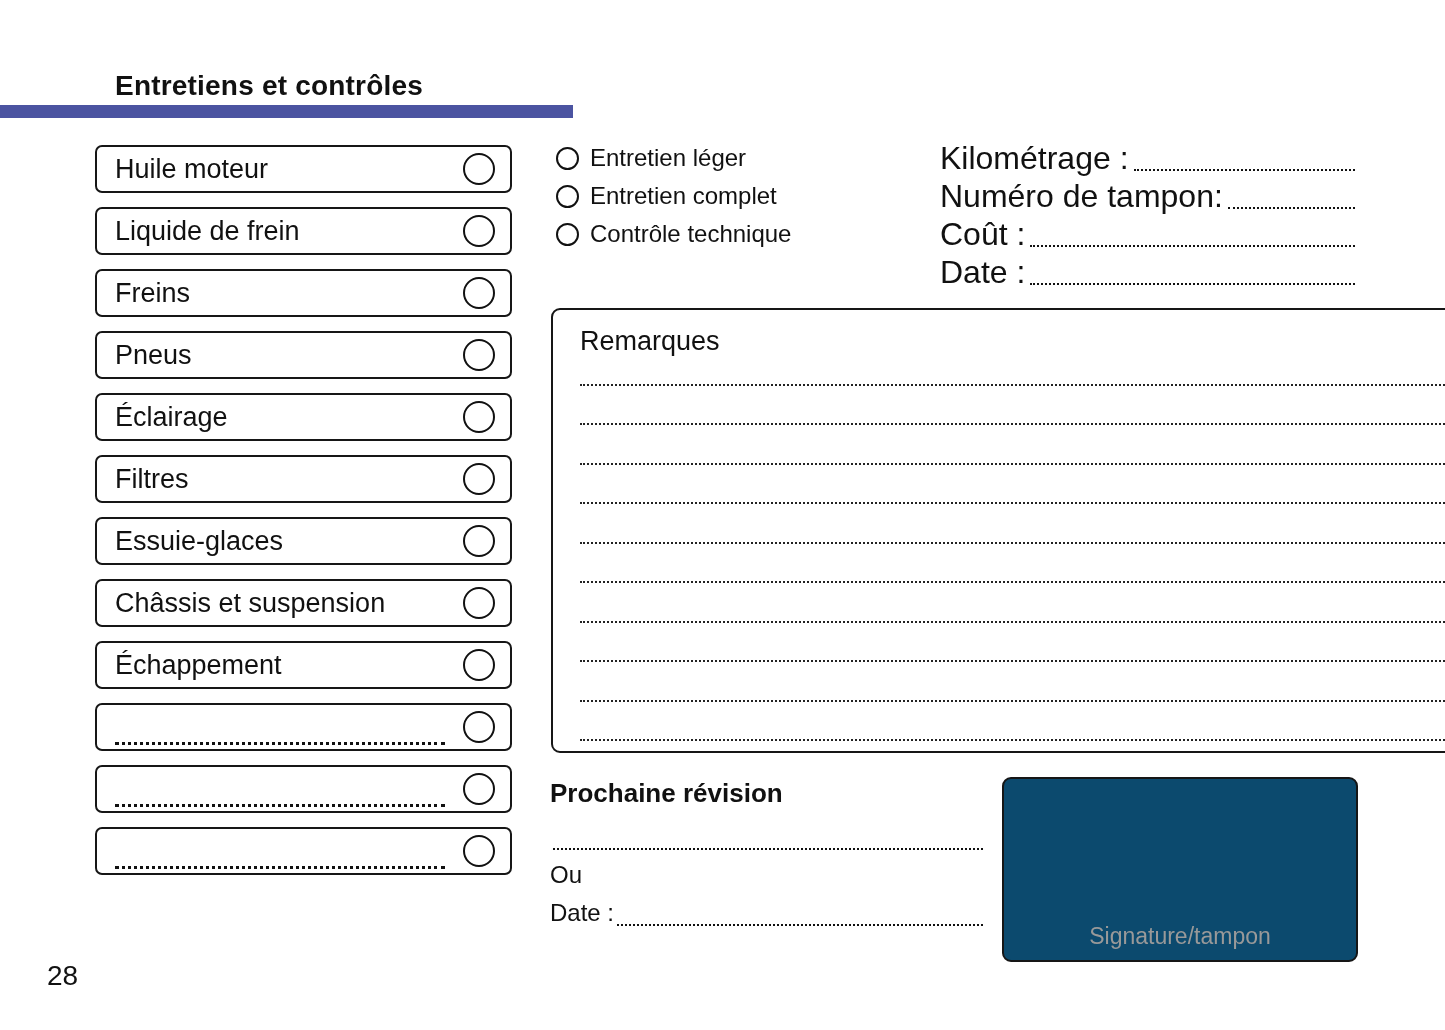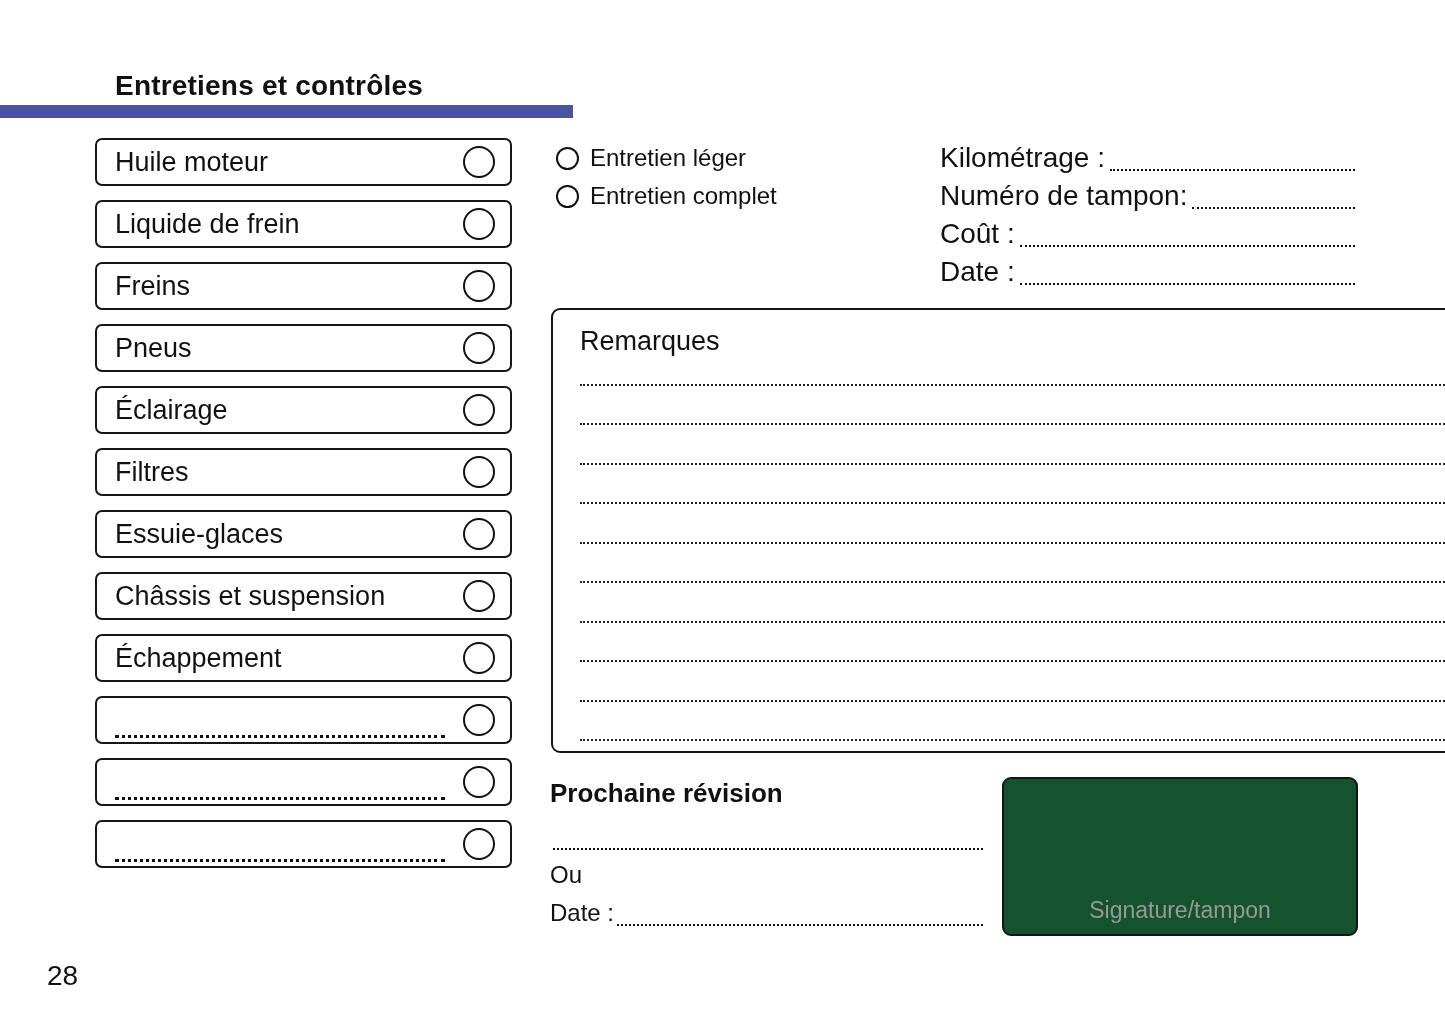--- a/index.html
+++ b/index.html
@@ -15,21 +15,21 @@
   .page-title {
     position:absolute; left:115px; top:70px;
     font-size:28px; font-weight:bold; letter-spacing:0.2px;
   }
   .accent-bar {
     position:absolute; left:0; top:105px;
     width:573px; height:13px;
   }
 
   
-  .checklist { position:absolute; left:95px; top:138px; width:417px; }
+  .checklist { position:absolute; left:95px; top:145px; width:417px; }
   .check-item {
     box-sizing:border-box; height:48px; margin-bottom:14px;
     border:2.5px solid #161616; border-radius:7px;
     display:flex; align-items:center;
     padding:0 15px 0 18px; background:#fff;
   }
   .check-item .label { font-size:27px; white-space:nowrap; }
   .check-item .dots { display:none; }
   .check-item.blank .dots {
     display:block; width:330px; height:33px;
@@ -52,21 +52,21 @@
   .service-row .label { font-size:24px; white-space:nowrap; line-height:38px; }
   .service-row .leader { display:none; }
   .service-row.with-leader .leader {
     display:block; width:232px; height:30px; margin-left:5px;
     border-bottom:2.5px dotted #111;
   }
 
   
   .invoice-fields { position:absolute; left:940px; top:139px; width:415px; }
   .invoice-row { display:flex; height:38px; }
-  .invoice-row .label { font-size:28px; white-space:nowrap; line-height:38px; }
+  .invoice-row .label { font-size:32px; white-space:nowrap; line-height:38px; }
   .invoice-row .leader {
     flex:1; height:30px; margin-left:5px;
     border-bottom:2.5px dotted #111;
   }
 
   
   .remarks-box {
     position:absolute; left:551px; top:308px;
     box-sizing:border-box; width:952px; height:445px;
     border:2.5px solid #161616; border-radius:9px; background:#fff;
@@ -82,22 +82,22 @@
   .next-row .label { font-size:24px; white-space:nowrap; line-height:38px; }
   .next-row .leader { display:none; }
   .next-row.with-leader .leader {
     display:block; flex:1; height:30px; margin-left:3px;
     border-bottom:2.5px dotted #111;
   }
 
   
   .signature-box {
     position:absolute; left:1002px; top:777px;
-    box-sizing:border-box; width:356px; height:159px;
-    border:2.5px solid #161616; border-radius:9px; background:#14532d;
+    box-sizing:border-box; width:356px; height:185px;
+    border:2.5px solid #161616; border-radius:9px; background:#0c4a6e;
   }
   .signature-label {
     position:absolute; left:0; right:0; bottom:10px;
     text-align:center; font-size:23px; color:#999;
   }
 
   
   .page-number { position:absolute; left:47px; top:960px; font-size:28px; }
 </style>
 </head>
@@ -173,20 +173,25 @@
     <div class="service-row">
     <span class="radio"></span>
     <span class="label">Entretien léger</span>
 
   </div>
     <div class="service-row">
     <span class="radio"></span>
     <span class="label">Entretien complet</span>
 
   </div>
+    <div class="service-row">
+    <span class="radio"></span>
+    <span class="label">Contrôle technique</span>
+
+  </div>
   </div>
 
 <div class="invoice-fields" id="invoice-fields">
     <div class="invoice-row">
     <span class="label">Kilométrage :</span>
     <span class="leader"></span>
   </div>
     <div class="invoice-row">
     <span class="label">Numéro de tampon:</span>
     <span class="leader"></span>

